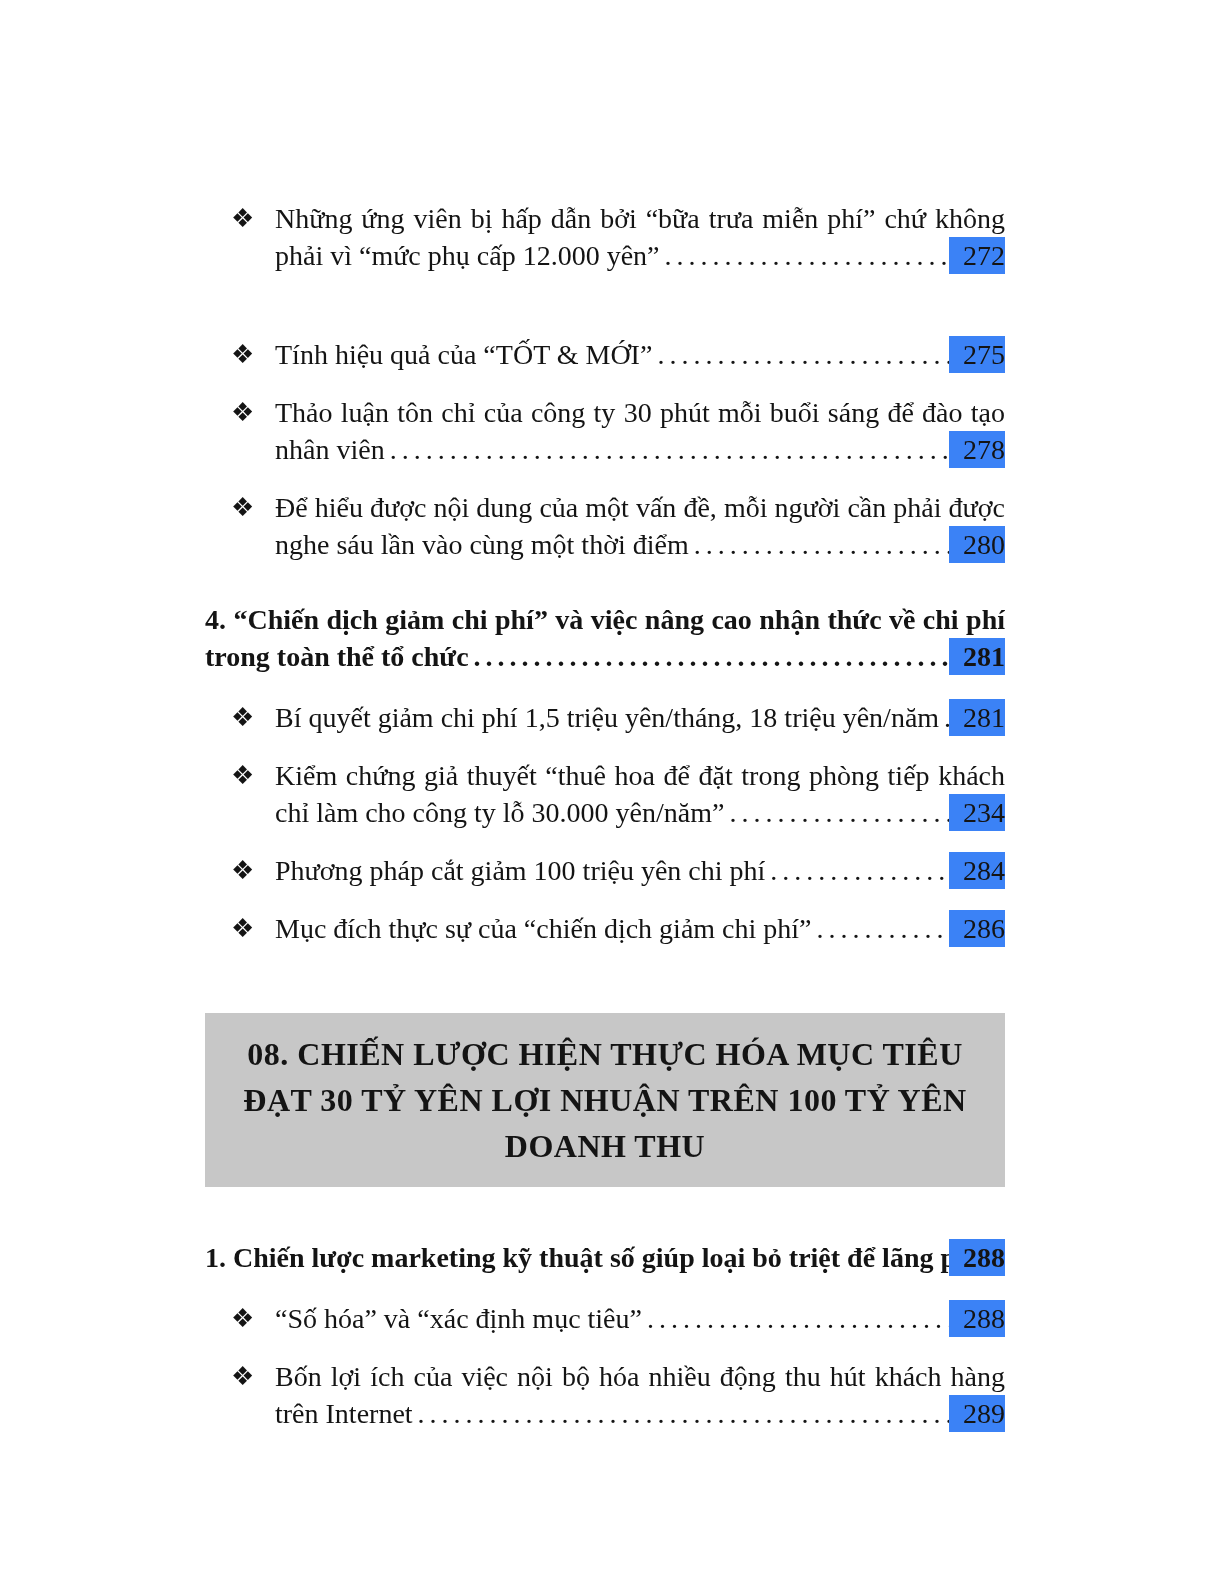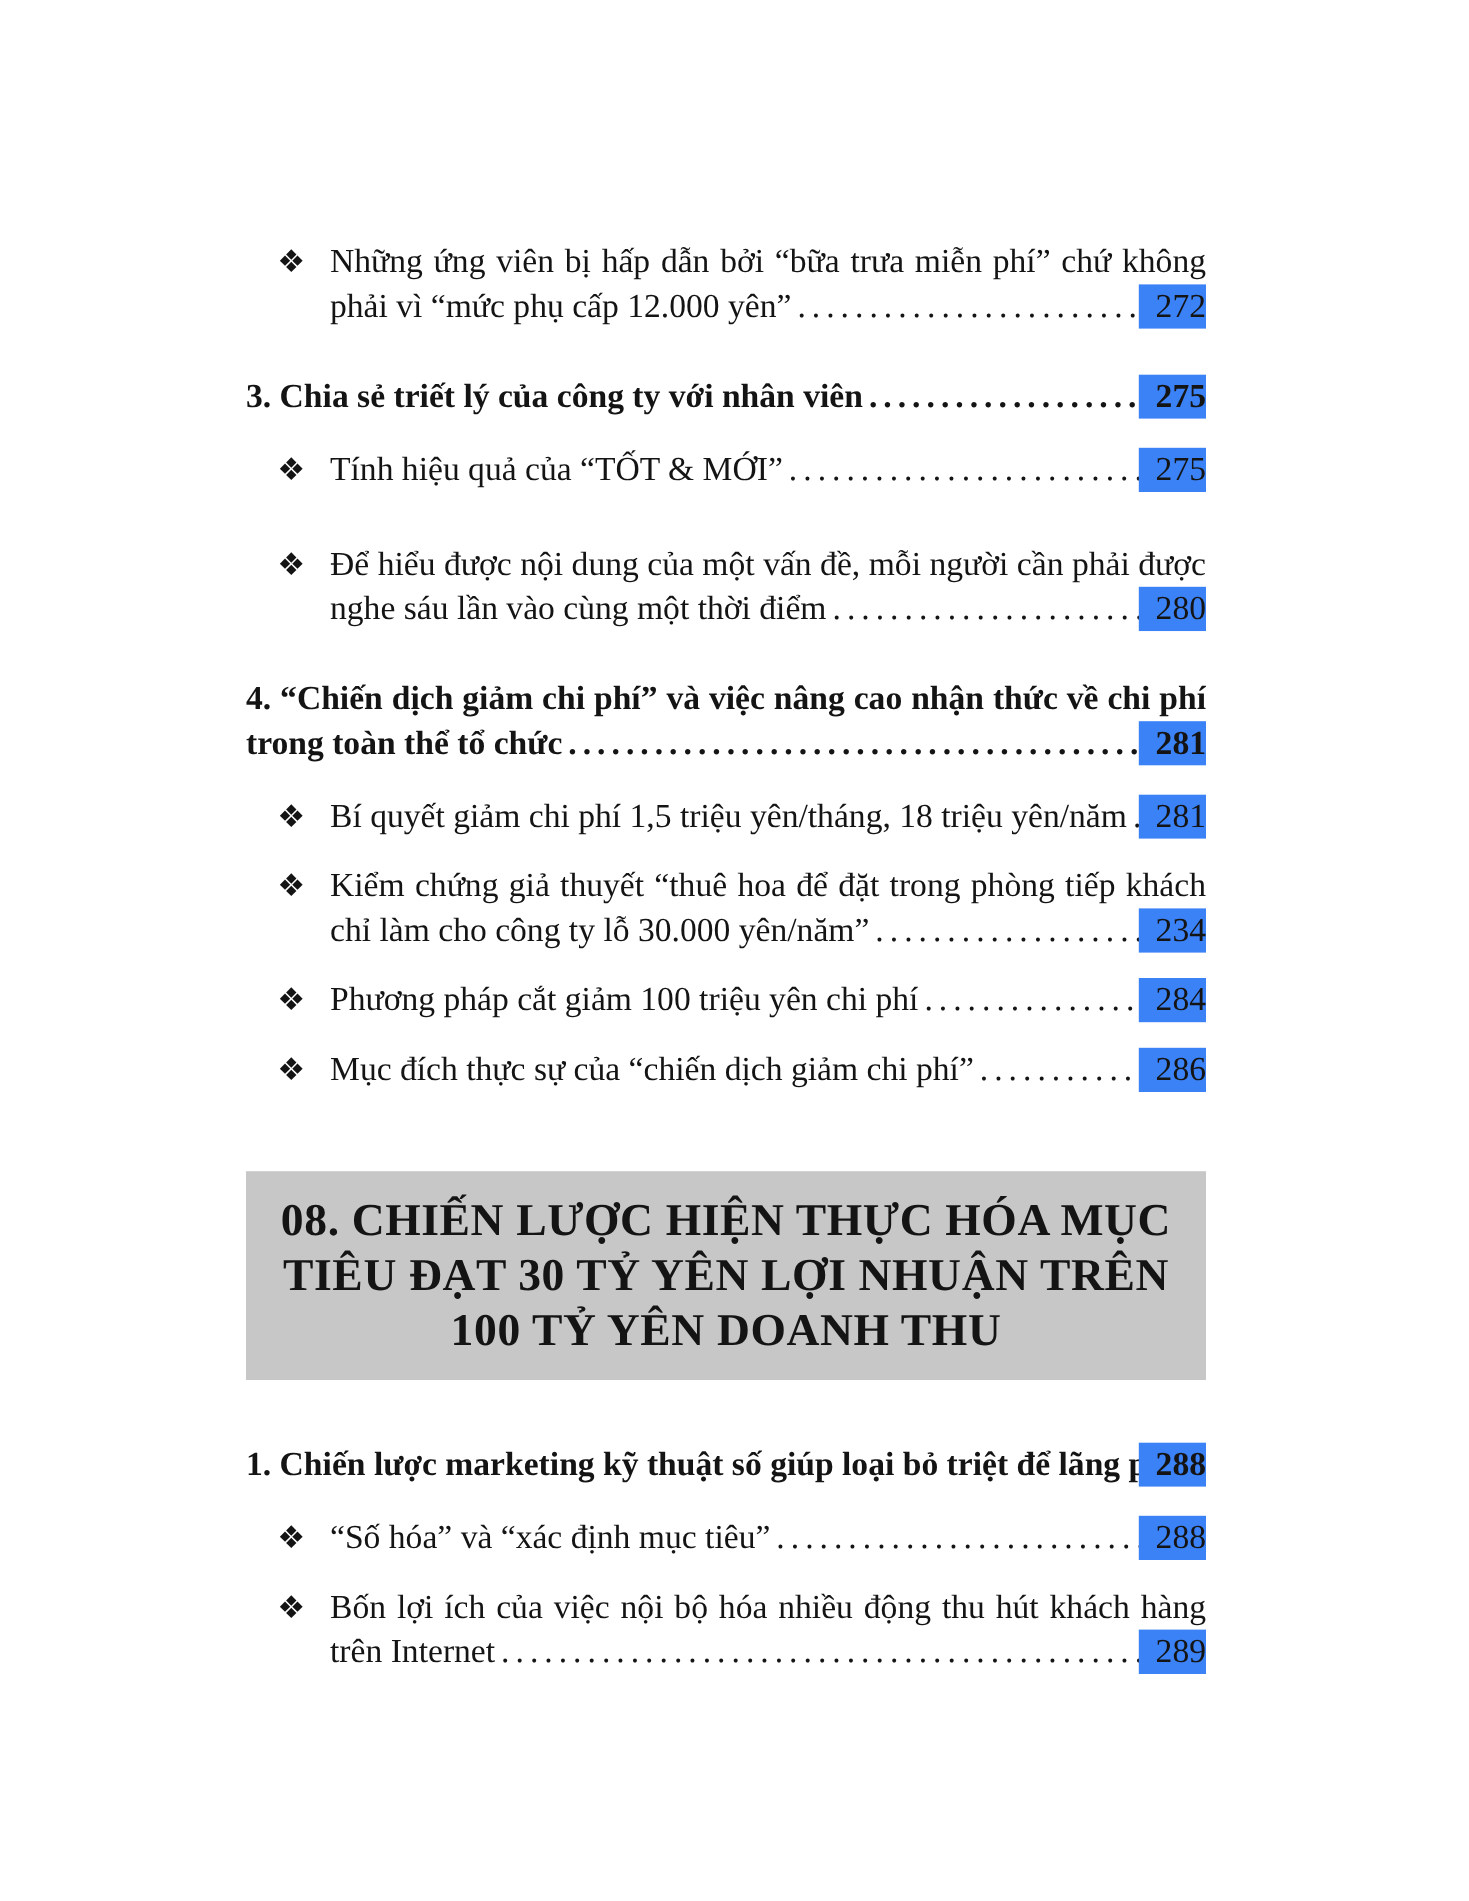--- a/index.html
+++ b/index.html
@@ -57,36 +57,36 @@
     right: 0;
     bottom: 0;
     background: #3b82f6;
     padding-left: 14px;
   }
   .chapter {
     margin: 66px 0 52px 0;
     padding: 18px 28px;
     text-align: center;
     font-weight: 700;
-    font-size: 38px;
+    font-size: 32px;
     line-height: 46px;
     letter-spacing: 0.5px;
   }
 </style>
 </head>
 <body>
 
 <div class="sheet" style="background: rgb(255, 255, 255); color: rgb(20, 20, 20);">
   <div class="content">
       <div class="entry bullet-entry"><span class="bullet">❖</span><span class="pagenum">268</span></div>
       <div class="entry bullet-entry"><span class="bullet">❖</span><span class="pagenum">270</span></div>
       <div class="entry bullet-entry"><span class="bullet">❖</span><span class="text">Những ứng viên bị hấp dẫn bởi “bữa trưa miễn phí” chứ không phải vì “mức phụ cấp 12.000 yên”</span><span class="pagenum">272</span></div>
-      <div class="entry section-entry"><span class="text">3. Chia sẻ triết lý của công ty với nhân viên</span><span class="pagenum">275</span></div>
+      <div class="entry section-entry"><span class="pagenum">275</span></div>
       <div class="entry bullet-entry"><span class="bullet">❖</span><span class="text">Tính hiệu quả của “TỐT &amp; MỚI”</span><span class="pagenum">275</span></div>
-      <div class="entry bullet-entry"><span class="bullet">❖</span><span class="pagenum">278</span></div>
+      <div class="entry bullet-entry"><span class="bullet">❖</span><span class="text">Thảo luận tôn chỉ của công ty 30 phút mỗi buổi sáng để đào tạo nhân viên</span><span class="pagenum">278</span></div>
       <div class="entry bullet-entry"><span class="bullet">❖</span><span class="text">Để hiểu được nội dung của một vấn đề, mỗi người cần phải được nghe sáu lần vào cùng một thời điểm</span><span class="pagenum">280</span></div>
       <div class="entry section-entry"><span class="text">4. “Chiến dịch giảm chi phí” và việc nâng cao nhận thức về chi phí trong toàn thể tổ chức</span><span class="pagenum">281</span></div>
       <div class="entry bullet-entry"><span class="bullet">❖</span><span class="text">Bí quyết giảm chi phí 1,5 triệu yên/tháng, 18 triệu yên/năm</span><span class="pagenum">281</span></div>
       <div class="entry bullet-entry"><span class="bullet">❖</span><span class="text">Kiểm chứng giả thuyết “thuê hoa để đặt trong phòng tiếp khách chỉ làm cho công ty lỗ 30.000 yên/năm”</span><span class="pagenum">234</span></div>
       <div class="entry bullet-entry"><span class="bullet">❖</span><span class="text">Phương pháp cắt giảm 100 triệu yên chi phí</span><span class="pagenum">284</span></div>
       <div class="entry bullet-entry"><span class="bullet">❖</span><span class="text">Mục đích thực sự của “chiến dịch giảm chi phí”</span><span class="pagenum">286</span></div>
       <div class="chapter" style="background: rgb(199, 199, 199);">
         <div class="chapter-text">08. CHIẾN LƯỢC HIỆN THỰC HÓA MỤC TIÊU ĐẠT 30 TỶ YÊN LỢI NHUẬN TRÊN 100 TỶ YÊN DOANH THU</div>
       </div>
       <div class="entry section-entry"><span class="text">1. Chiến lược marketing kỹ thuật số giúp loại bỏ triệt để lãng phí</span><span class="pagenum">288</span></div>

